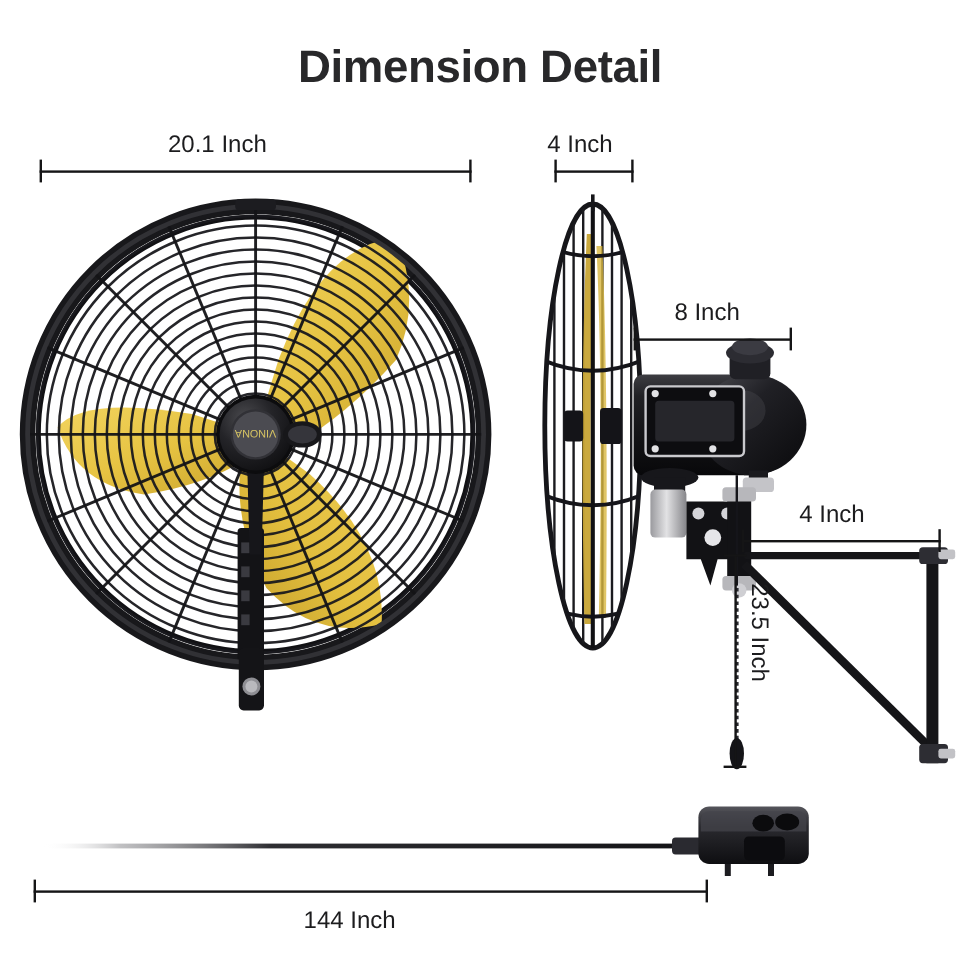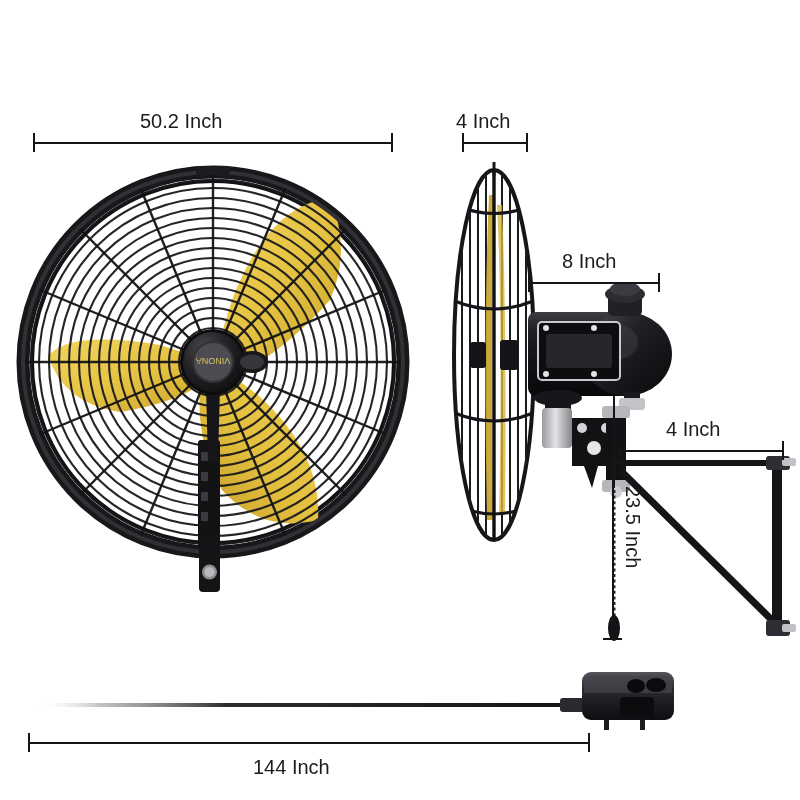--- a/index.html
+++ b/index.html
@@ -69,20 +69,21 @@
     width: 800px;
     height: 800px;
     overflow: visible;
   }
 </style>
 </head>
 <body>
 
 <div id="page">
 
+  <div id="page-title">Dimension Detail</div>
 
   <svg class="art" viewBox="0 0 800 800">
     <defs>
       <radialGradient id="gBody" cx="35%" cy="28%" r="85%">
         <stop offset="0%" stop-color="#4a4a4e"></stop>
         <stop offset="45%" stop-color="#242428"></stop>
         <stop offset="100%" stop-color="#0d0d0f"></stop>
       </radialGradient>
       <linearGradient id="gMotor" x1="0" y1="0" x2="0" y2="1">
         <stop offset="0%" stop-color="#3d3d42"></stop>
@@ -316,21 +317,21 @@
         <rect x="620" y="697" width="34" height="20" rx="4" fill="#0c0c0f"></rect>
         <rect x="604" y="720" width="5" height="10" fill="#1c1c20"></rect>
         <rect x="640" y="720" width="5" height="10" fill="#1c1c20"></rect>
       </g>
     </g>
   </svg>
 
   <div class="dim-line-h" style="left:33px; top:142px; width:360px;"></div>
   <div class="tick-v" style="left:33px; top:133px; height:19px;"></div>
   <div class="tick-v" style="left:391px; top:133px; height:19px;"></div>
-  <div class="dim-label" style="left:140px; top:110px;">50.2 Inch</div>
+  <div class="dim-label" style="left:140px; top:110px;">20.1 Inch</div>
 
   <div class="dim-line-h" style="left:462px; top:142px; width:66px;"></div>
   <div class="tick-v" style="left:462px; top:133px; height:19px;"></div>
   <div class="tick-v" style="left:526px; top:133px; height:19px;"></div>
   <div class="dim-label" style="left:456px; top:110px;">4 Inch</div>
 
   <div class="dim-line-h" style="left:528px; top:282px; width:132px;"></div>
   <div class="tick-v" style="left:528px; top:273px; height:19px;"></div>
   <div class="tick-v" style="left:658px; top:273px; height:19px;"></div>
   <div class="dim-label" style="left:562px; top:250px;">8 Inch</div>

